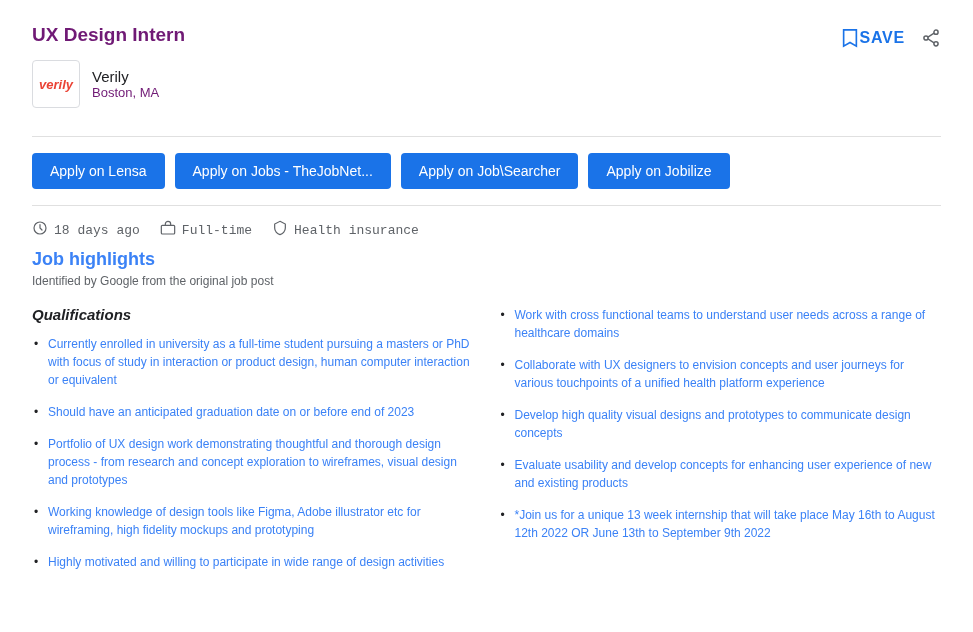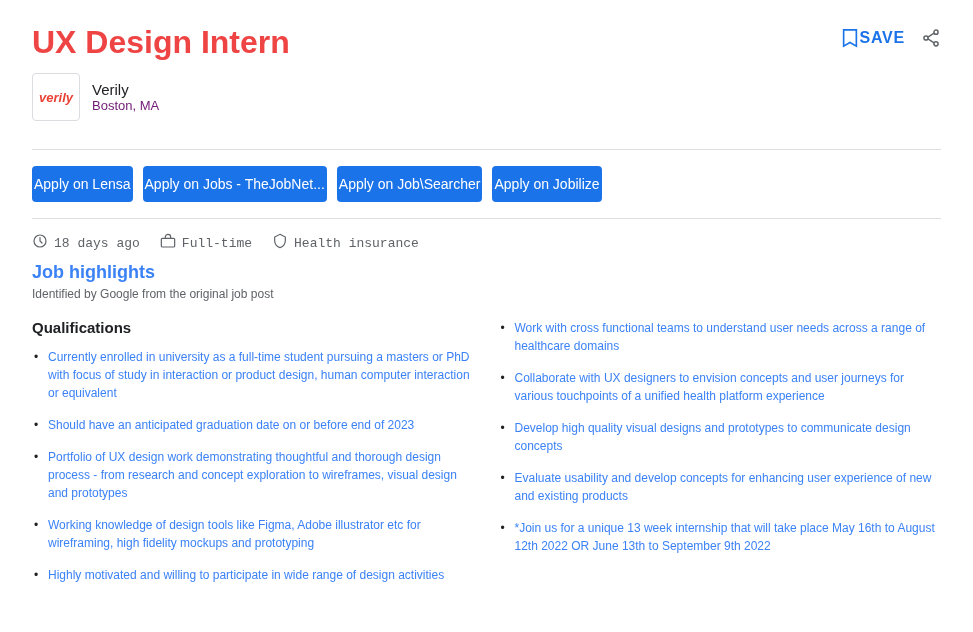--- a/index.html
+++ b/index.html
@@ -13,23 +13,23 @@
     }
 
     .header-row {
       display: flex;
       align-items: flex-start;
       justify-content: space-between;
       margin-bottom: 12px;
     }
 
     .job-title {
-      font-size: 32px;
+      font-size: 19px;
       font-weight: 700;
-      color: #ef4444;
+      color: #701a75;
     }
 
     .header-actions {
       display: flex;
       align-items: center;
       gap: 16px;
       margin-top: 4px;
     }
 
     .save-btn {
@@ -102,21 +102,21 @@
       gap: 10px;
       flex-wrap: wrap;
       margin: 16px 0;
     }
 
     .apply-btn {
       background: #1a73e8;
       color: #fff;
       border: none;
       border-radius: 4px;
-      padding: 10px 2px;
+      padding: 10px 18px;
       font-size: 14px;
       font-weight: 500;
       cursor: pointer;
       white-space: nowrap;
     }
 
     .divider2 {
       border: none;
       border-top: 1px solid #e0e0e0;
       margin: 12px 0;
@@ -161,20 +161,21 @@
       grid-template-columns: 1fr 1fr;
       gap: 24px;
       margin-top: 16px;
     }
 
     .highlights-col h3 {
       font-size: 15px;
       font-weight: 600;
       color: #202124;
       margin-bottom: 12px;
+      font-style: italic;
     }
 
     .highlights-col ul {
       list-style: none;
       padding: 0;
     }
 
     .highlights-col ul li {
       position: relative;
       padding-left: 16px;

